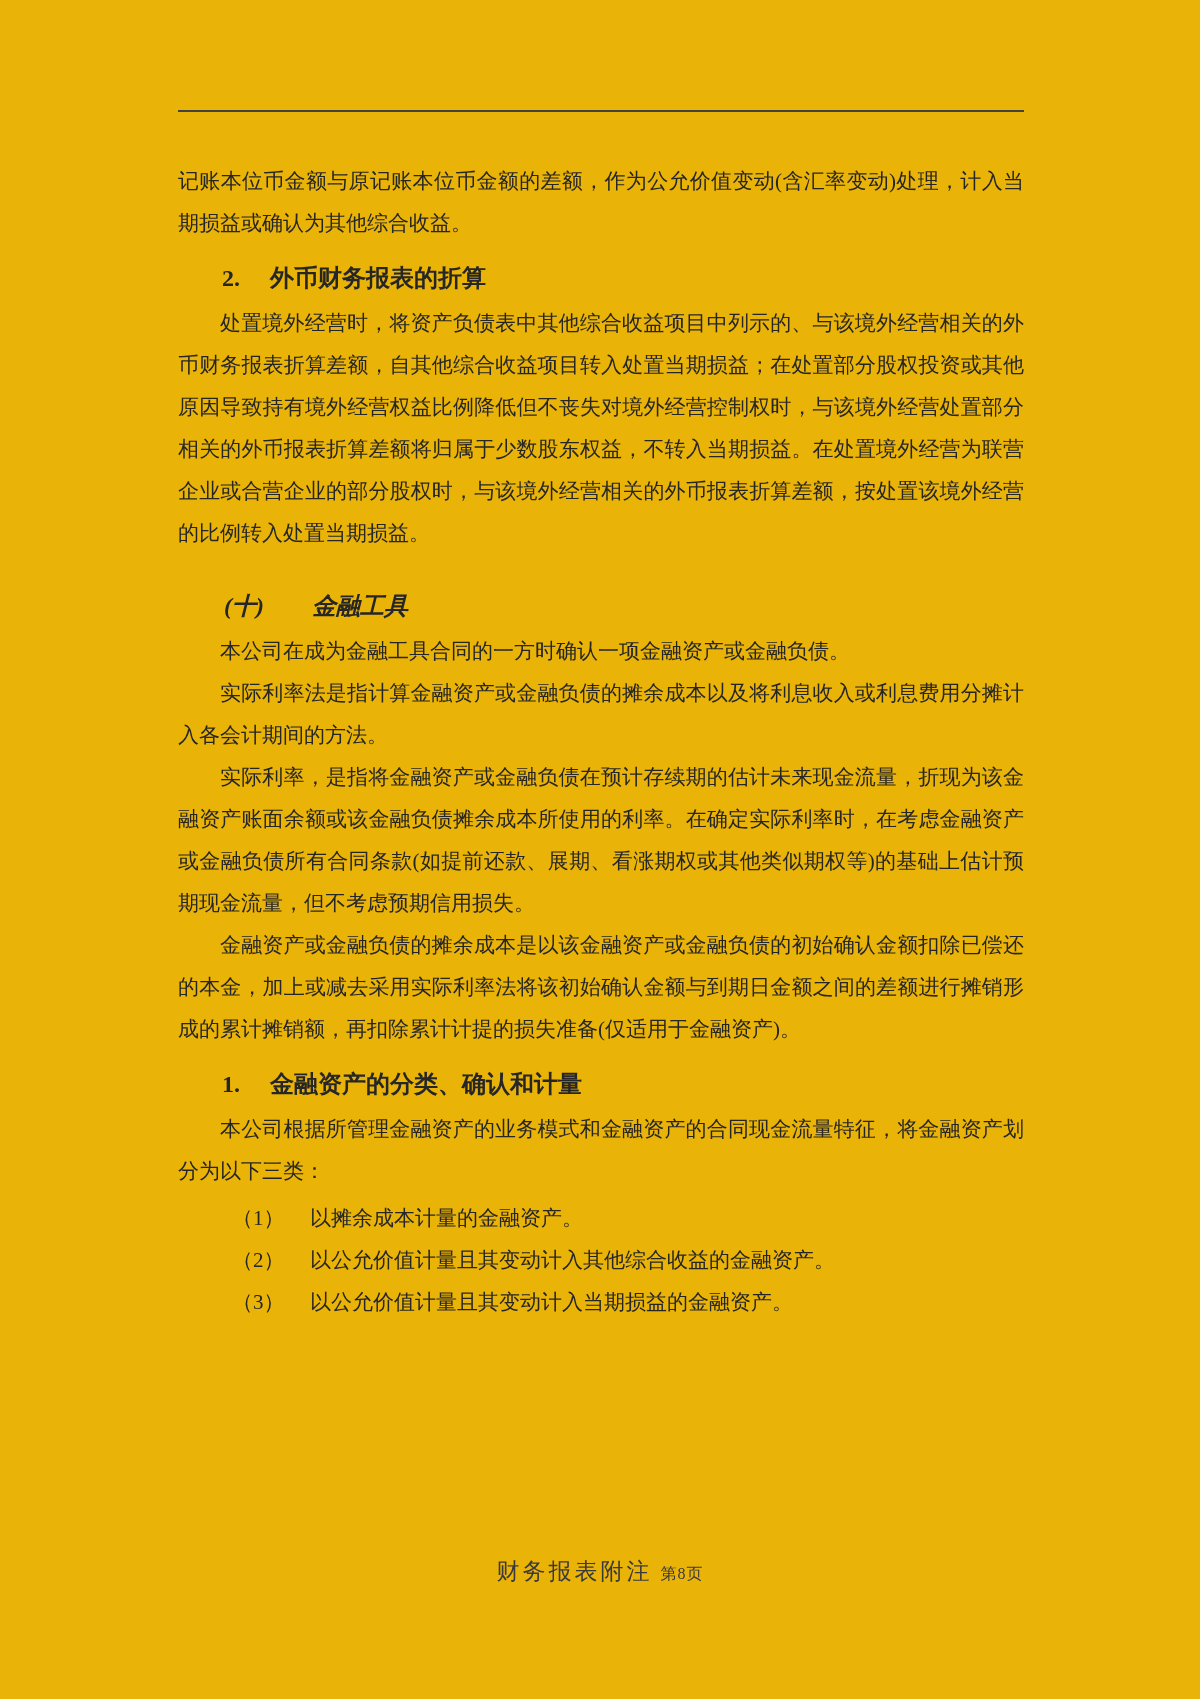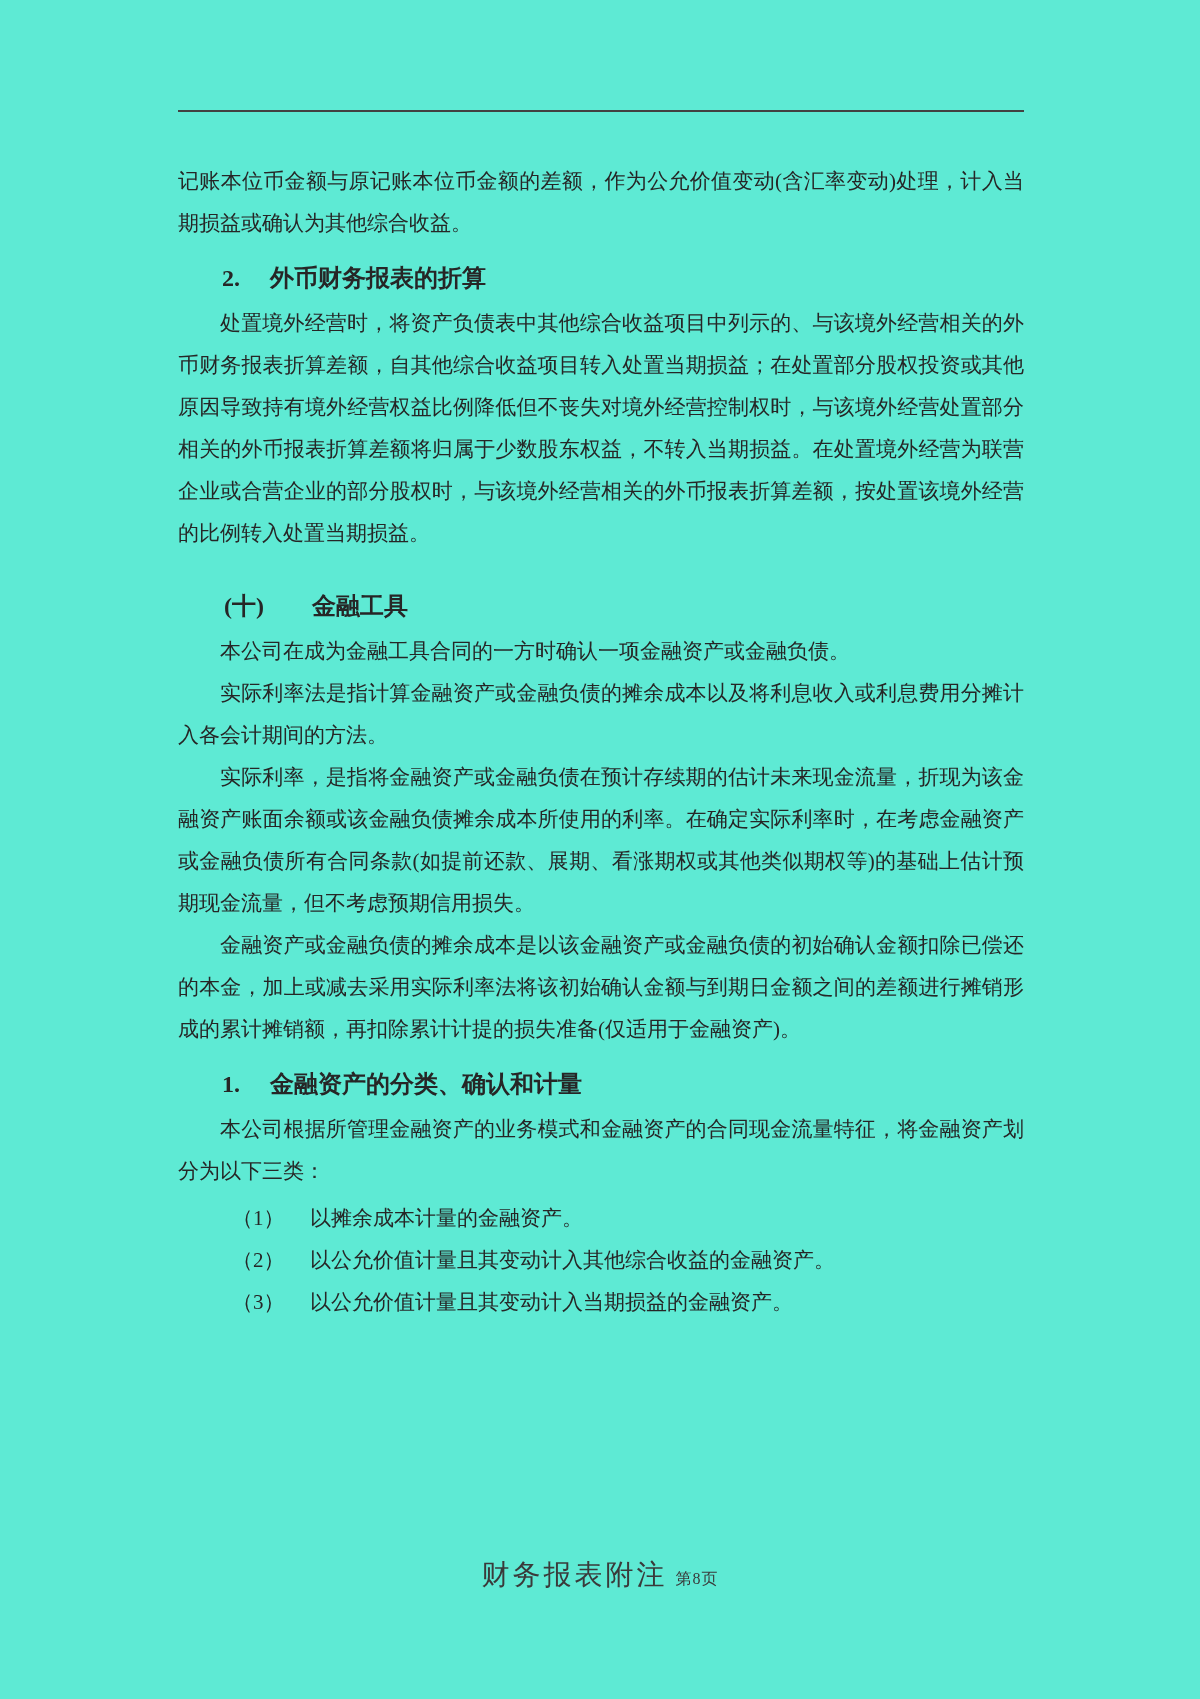--- a/index.html
+++ b/index.html
@@ -4,21 +4,21 @@
 <style>
   html, body {
     margin: 0;
     padding: 0;
     background: #ffffff;
   }
   .page {
     position: relative;
     width: 1200px;
     height: 1699px;
-    background: #5eead4;
+    background: #eab308;
     overflow: hidden;
     font-family: "Liberation Serif", "DejaVu Serif", serif;
     color: #262626;
   }
   .top-rule {
     position: absolute;
     left: 178px;
     top: 110px;
     width: 846px;
     height: 2px;
@@ -48,20 +48,21 @@
     line-height: 44px;
     text-align: left;
   }
   .heading .h-num {
     display: inline-block;
     min-width: 42px;
   }
   .heading-major {
     margin-top: 30px;
     padding-left: 46px;
+    font-style: italic;
   }
   .heading-major .h-num {
     min-width: 82px;
   }
   .clauses {
     margin: 5px 0 4px 0;
   }
   .clause {
     display: flex;
     line-height: 42px;
@@ -78,21 +79,21 @@
   .footer {
     position: absolute;
     left: 0;
     top: 1556px;
     width: 100%;
     text-align: center;
     color: #3a3a3a;
     white-space: nowrap;
   }
   .footer-title {
-    font-size: 28px;
+    font-size: 23px;
     letter-spacing: 3px;
   }
   .footer-page {
     font-size: 16px;
     margin-left: 8px;
     letter-spacing: 1px;
   }
 </style>
 </head>
 <body>

